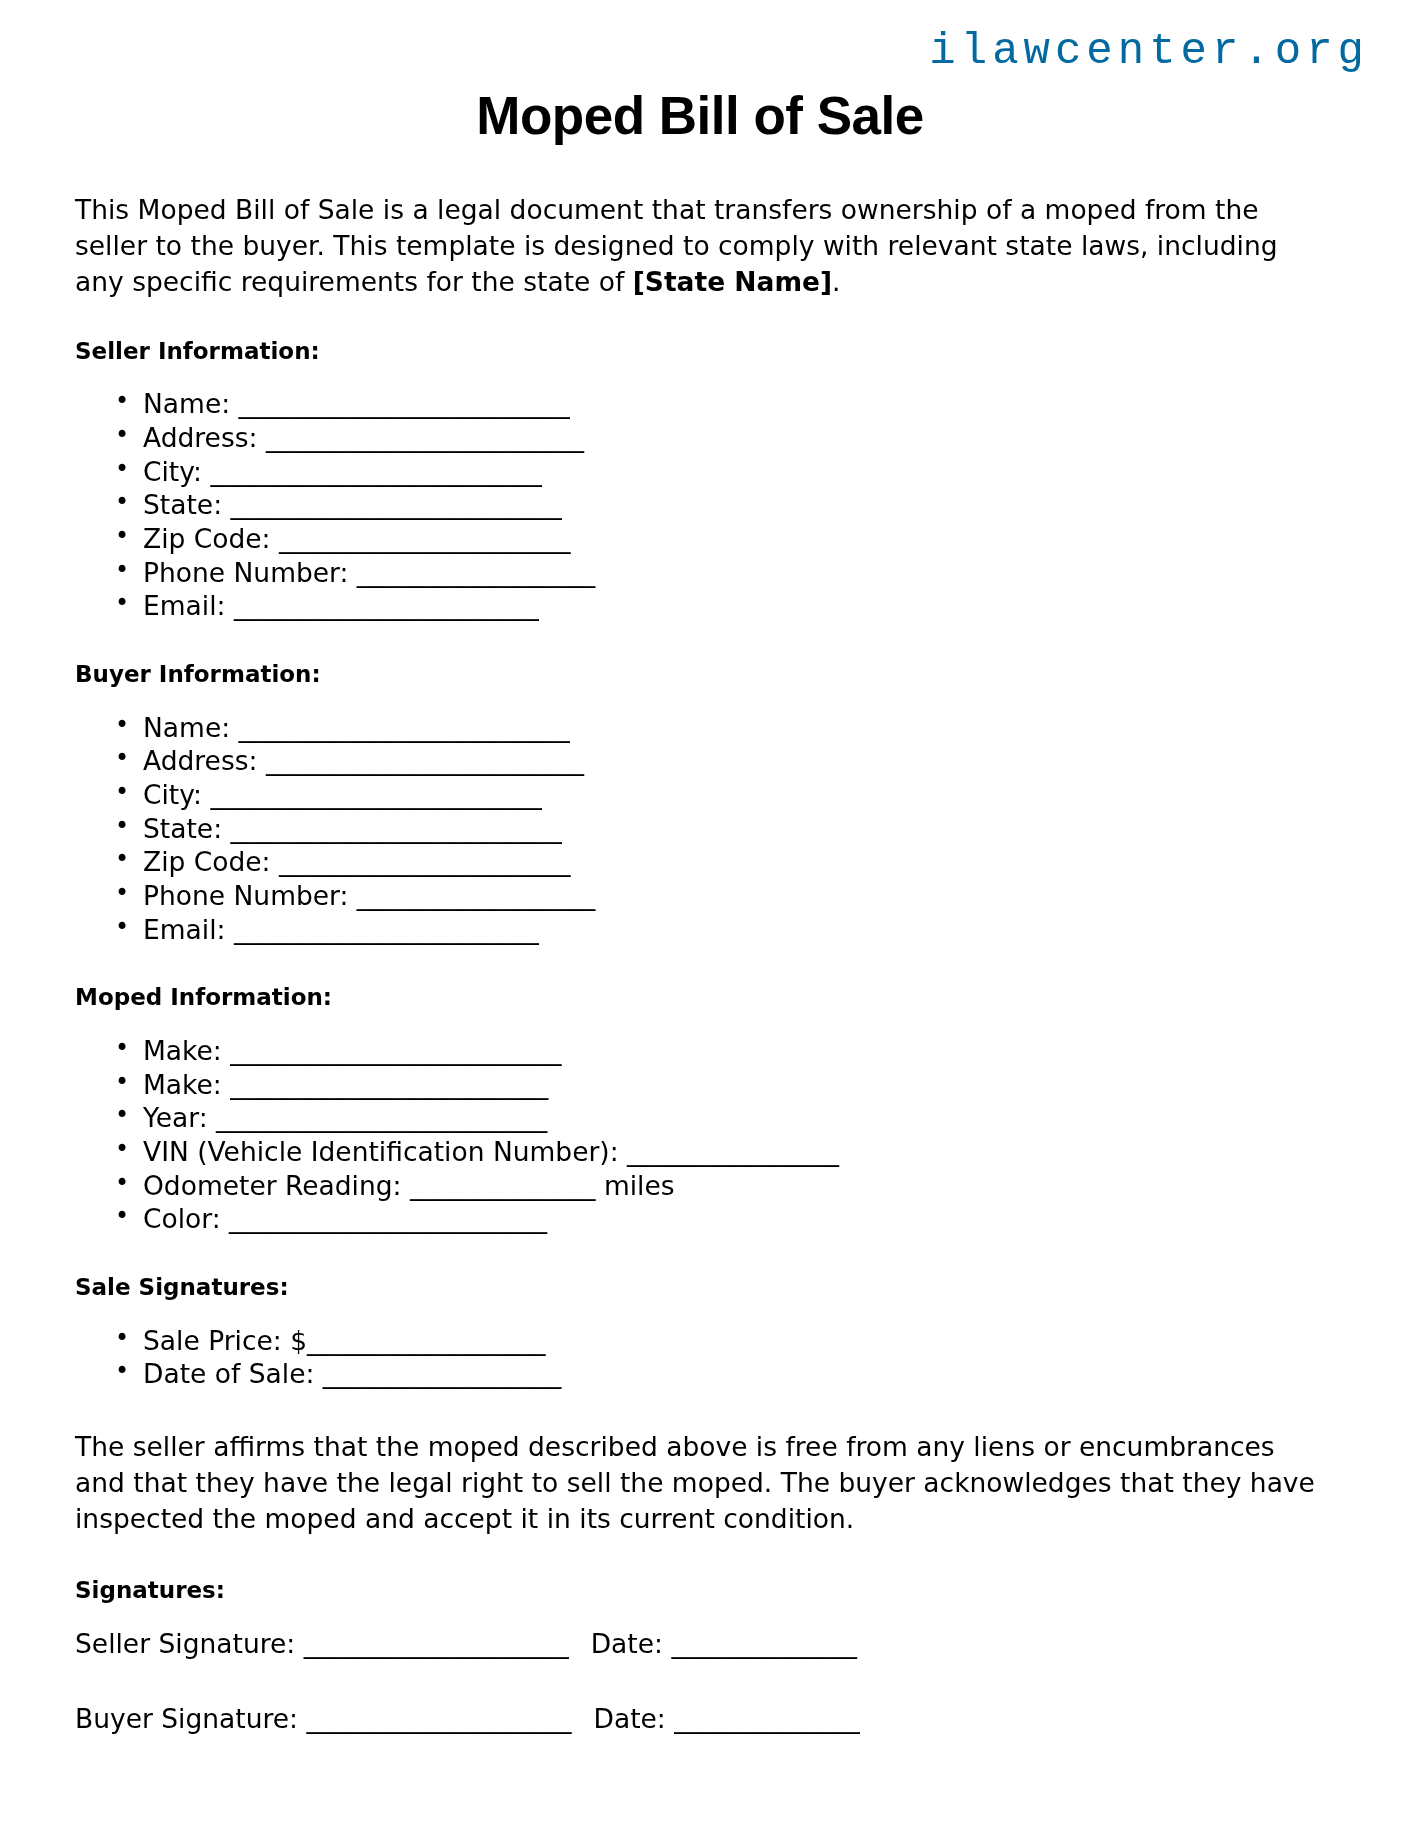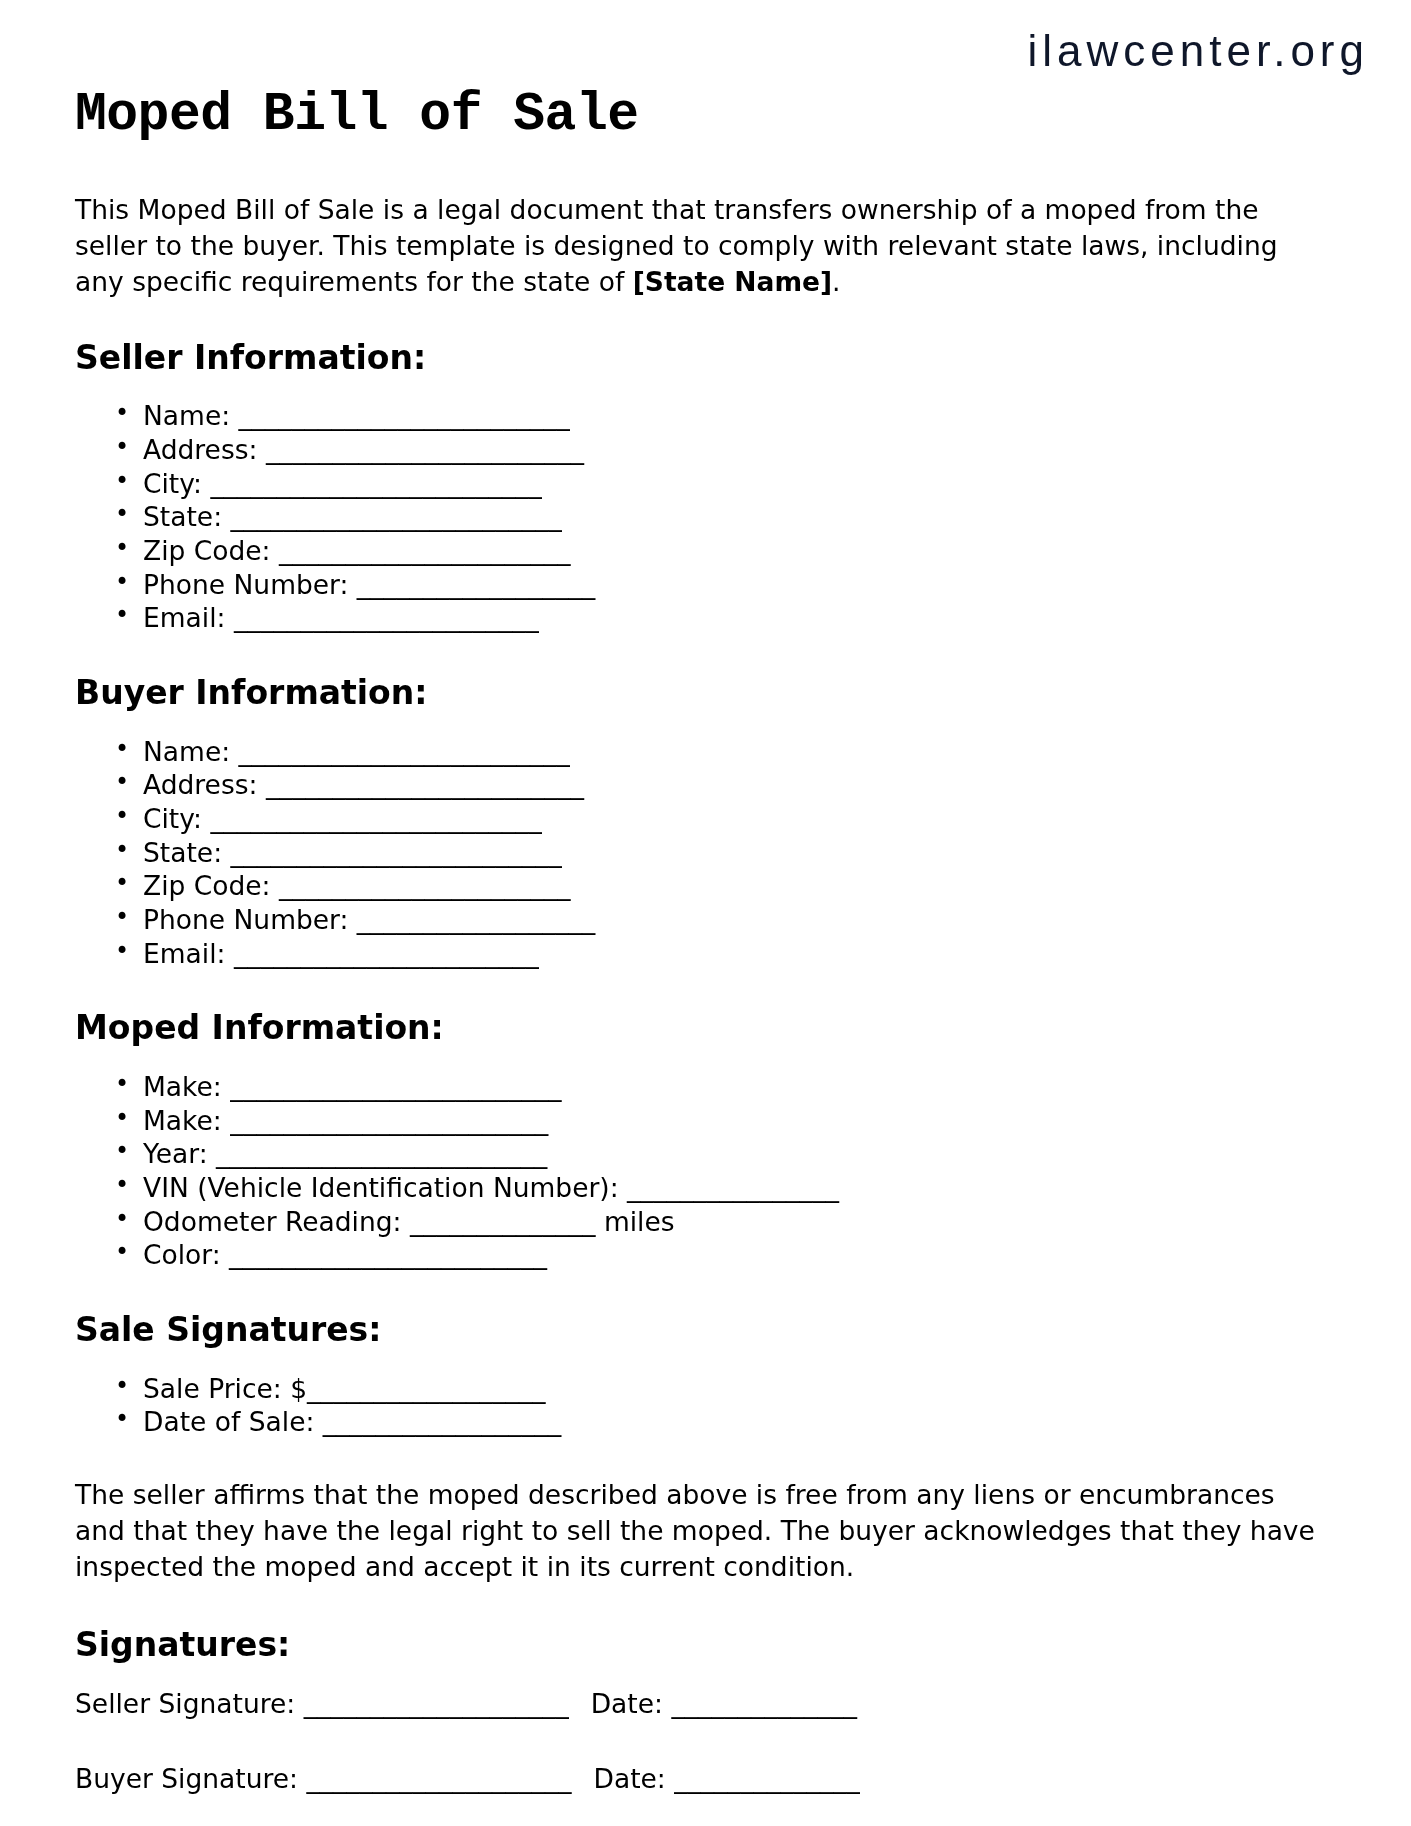--- a/index.html
+++ b/index.html
@@ -18,56 +18,57 @@
     width: 1411px;
     height: 1826px;
     background: #ffffff;
     box-sizing: border-box;
     overflow: hidden;
   }
   .watermark {
     position: absolute;
     top: 26px;
     right: 42px;
-    font-family: Liberation Sans, sans-serif;
+    font-family: Liberation Mono, monospace;
     font-size: 44px;
     letter-spacing: 5px;
-    color: #0f172a;
+    color: #0369a1;
     white-space: nowrap;
     user-select: none;
   }
   .content {
     position: absolute;
     left: 75px;
     top: 88px;
     width: 1250px;
   }
   h1.doc-title {
-    font-family: Liberation Mono, monospace;
+    font-family: Liberation Sans, sans-serif;
     font-size: 53px;
     font-weight: bold;
     letter-spacing: -0.5px;
     margin: 0 0 48px 0;
     line-height: 1.05;
+    text-align: center;
   }
   p.para {
     font-size: 26.5px;
     line-height: 1.36;
     margin: 0 0 38px 0;
     max-width: 1250px;
   }
   p.para.affirm {
     margin-bottom: 40px;
     max-width: 1270px;
   }
   .state-name {
     font-weight: bold;
   }
   h2.section-title {
-    font-size: 33px;
+    font-size: 23px;
     font-weight: bold;
     margin: 0 0 24px 0;
     line-height: 1.2;
   }
   ul.field-list {
     list-style: none;
     margin: 0 0 40px 0;
     padding: 0 0 0 40px;
   }
   ul.field-list li {

